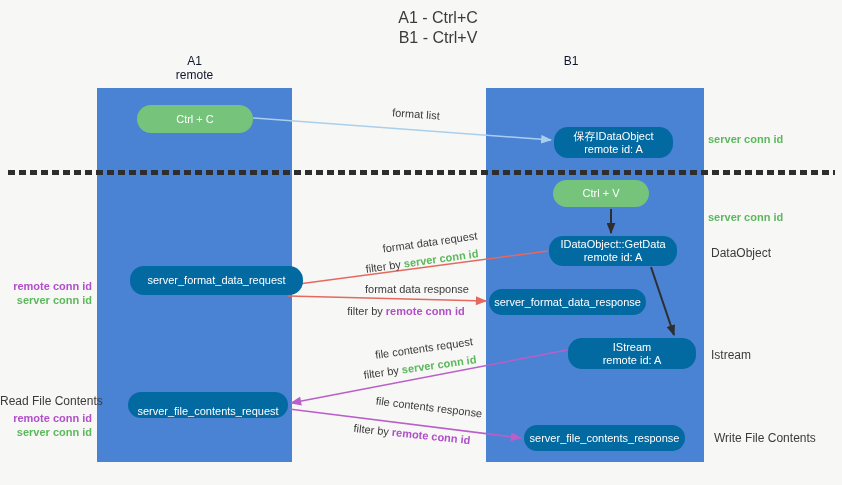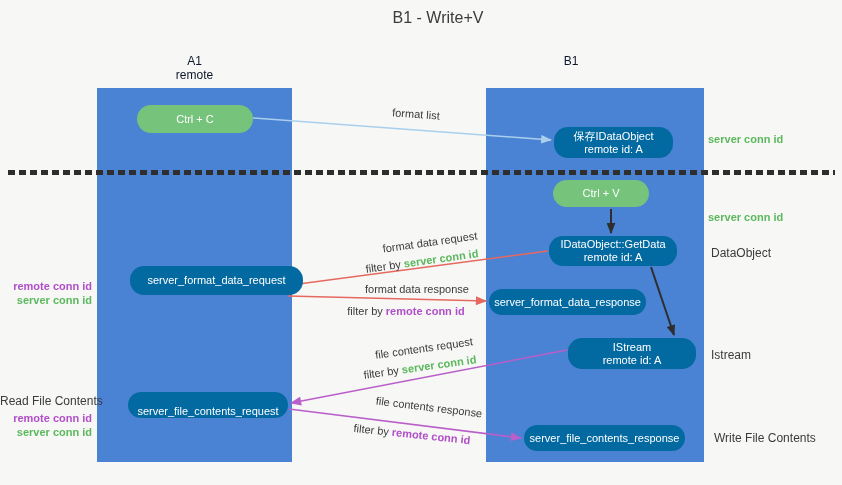--- a/index.html
+++ b/index.html
@@ -35,21 +35,22 @@
   .right-align{text-align:right;}
   .rot-neg{transform:rotate(-8deg);}
   .rot-pos4{transform:rotate(4deg);}
   .rot-pos7{transform:rotate(7deg);}
   .rot-pos6{transform:rotate(6deg);}
 </style>
 </head>
 <body>
 
 <div class="abs title">
-  <div>B1 - Write+V</div>
+  <div>A1 - Ctrl+C</div>
+  <div>B1 - Ctrl+V</div>
 </div>
 
 <div class="abs lane-header" style="left:97px;width:195px;">
   <div>A1</div>
   <div>remote</div>
 </div>
 <div class="abs lane-header" style="left:462px;width:218px;">
   <div>B1</div>
 </div>
 

